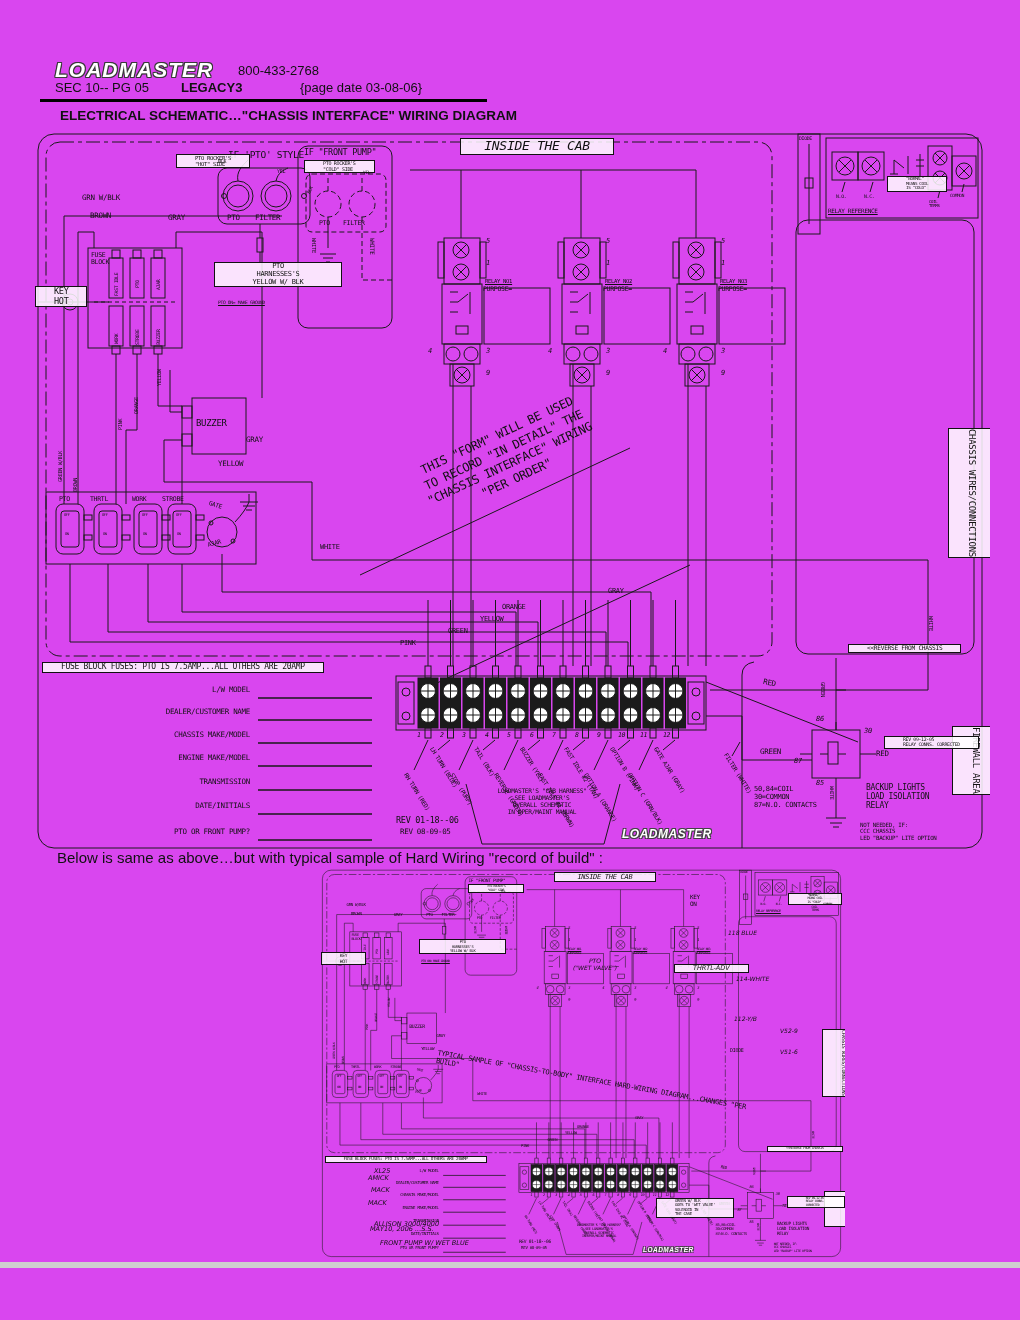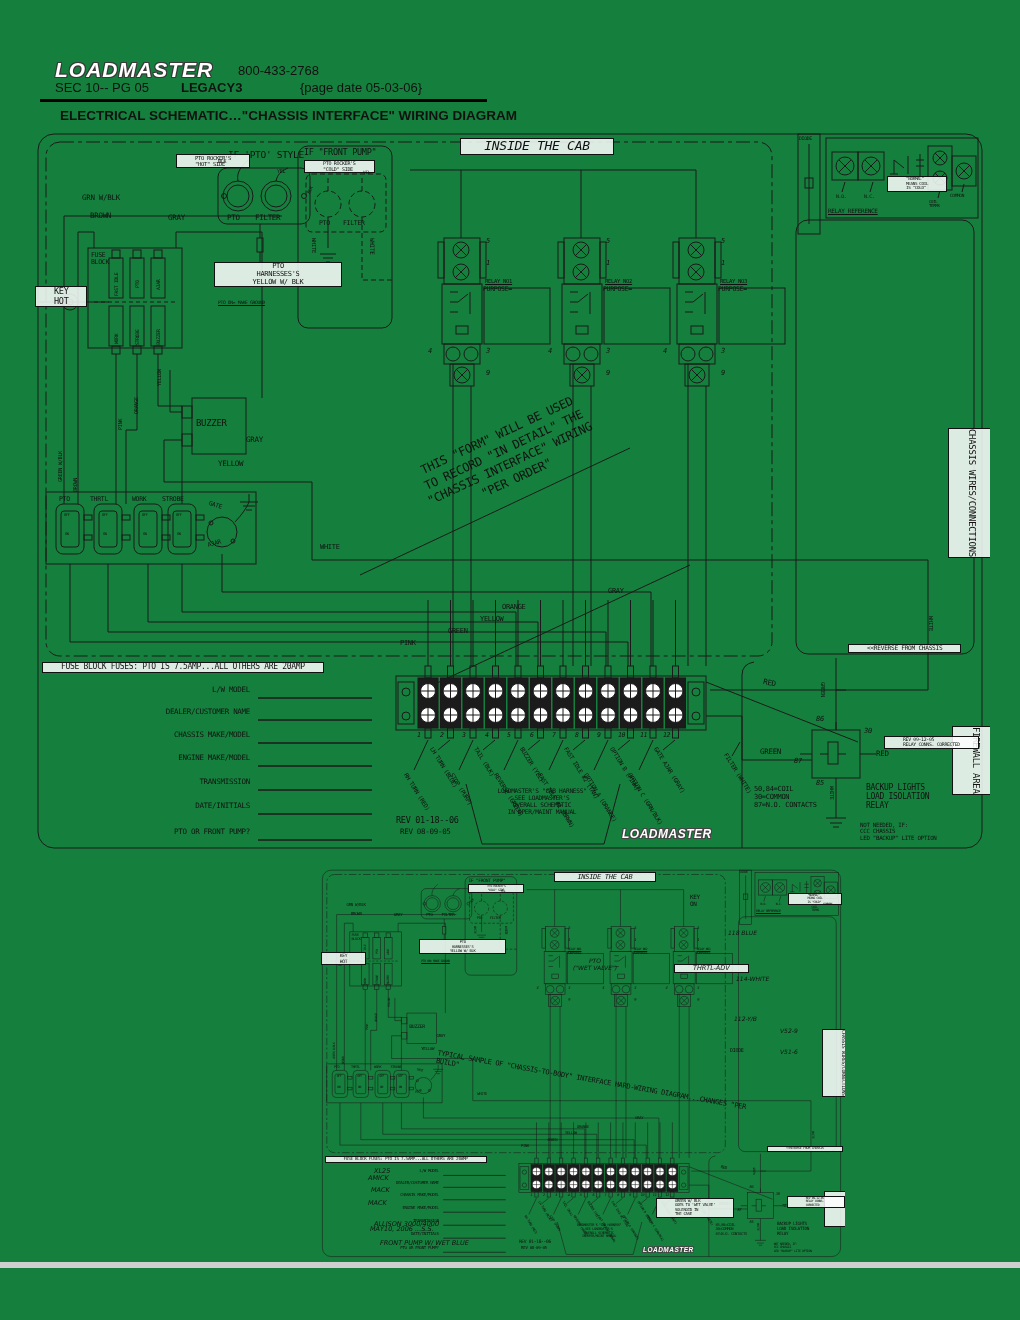--- a/index.html
+++ b/index.html
@@ -1,16 +1,16 @@
 <!DOCTYPE html>
 <html><head>
 <meta charset="utf-8">
 <style>
   html,body{margin:0;padding:0;background:#fff}
-  #page{position:relative;width:1020px;height:1320px;background:#15803d;overflow:hidden;
+  #page{position:relative;width:1020px;height:1320px;background:#d946ef;overflow:hidden;
         font-family:"Liberation Sans",sans-serif;color:#111}
   
   .logo{font-family:"Liberation Sans",sans-serif;font-weight:900;font-style:italic;color:#fff;
         letter-spacing:1px;
         text-shadow:-1px -1px 0 #3a3a3a,1px -1px 0 #3a3a3a,-1px 1px 0 #3a3a3a,1px 1px 0 #3a3a3a,
                     0 1px 0 #3a3a3a,0 -1px 0 #3a3a3a,1px 0 0 #3a3a3a,-1px 0 0 #3a3a3a}
   #logo-main{position:absolute;left:55px;top:58px;font-size:21px}
   #phone{position:absolute;left:238px;top:63px;font-size:13px}
   #sec{position:absolute;left:55px;top:80px;font-size:13px}
   #model{position:absolute;left:181px;top:80px;font-size:13px;font-weight:bold}
@@ -36,21 +36,21 @@
       text-shadow:-1px -1px 0 #444,1px -1px 0 #444,-1px 1px 0 #444,1px 1px 0 #444}
 </style>
 </head>
 <body>
 
 <div id="page">
   <div id="logo-main" class="logo">LOADMASTER</div>
   <div id="phone">800-433-2768</div>
   <div id="sec">SEC 10-- PG 05</div>
   <div id="model">LEGACY3</div>
-  <div id="pagedate">{page date 05-03-06}</div>
+  <div id="pagedate">{page date 03-08-06}</div>
   <div id="rule"></div>
   <div id="title">ELECTRICAL SCHEMATIC…"CHASSIS INTERFACE" WIRING DIAGRAM</div>
 
   <div id="upper" class="diagram">
       <svg viewBox="0 0 960 728" preserveAspectRatio="none">
   <g fill="none" stroke="#1a1a1a" stroke-width="1">
 
     <rect x="8" y="4" width="944" height="714" rx="16"></rect>
     <rect x="16" y="12" width="726" height="514" rx="14" stroke-dasharray="14 4 4 4"></rect>
     <rect x="766" y="90" width="178" height="434" rx="12"></rect>
@@ -525,20 +525,21 @@
       <div class="lbl" style="left: 698px; top: 622px; font-size: 6px; transform: rotate(58deg);">FILTER (WHITE)</div>
       <div class="lbl" style="left: 366px; top: 686px; font-size: 8.5px;">REV 01-18--06</div>
       <div class="lbl" style="left: 370px; top: 698px; font-size: 7.5px;">REV  08-09-05</div>
       <div class="lbl" style="left: 444px; top: 658px; font-size: 6.2px; width: 136px; text-align: center;">LOADMASTER'S "CAB HARNESS"
 SEE LOADMASTER'S
 OVERALL SCHEMATIC
 IN OPER/MAINT MANUAL</div>
       <div class="lbl lg" style="left: 592px; top: 698px; font-size: 12px;">LOADMASTER</div>
     </div>
 
+  <div id="caption">Below is same as above…but with typical sample of Hard Wiring "record of build" :</div>
 
   <div id="lower" class="diagram">
       <svg viewBox="0 0 960 728" preserveAspectRatio="none">
   <g fill="none" stroke="#1a1a1a" stroke-width="1">
 
     <rect x="8" y="4" width="944" height="714" rx="16"></rect>
     <rect x="16" y="12" width="726" height="514" rx="14" stroke-dasharray="14 4 4 4"></rect>
     <rect x="766" y="90" width="178" height="434" rx="12"></rect>
     <path d="M712,718 V545 Q712,534 724,532"></path>
 

